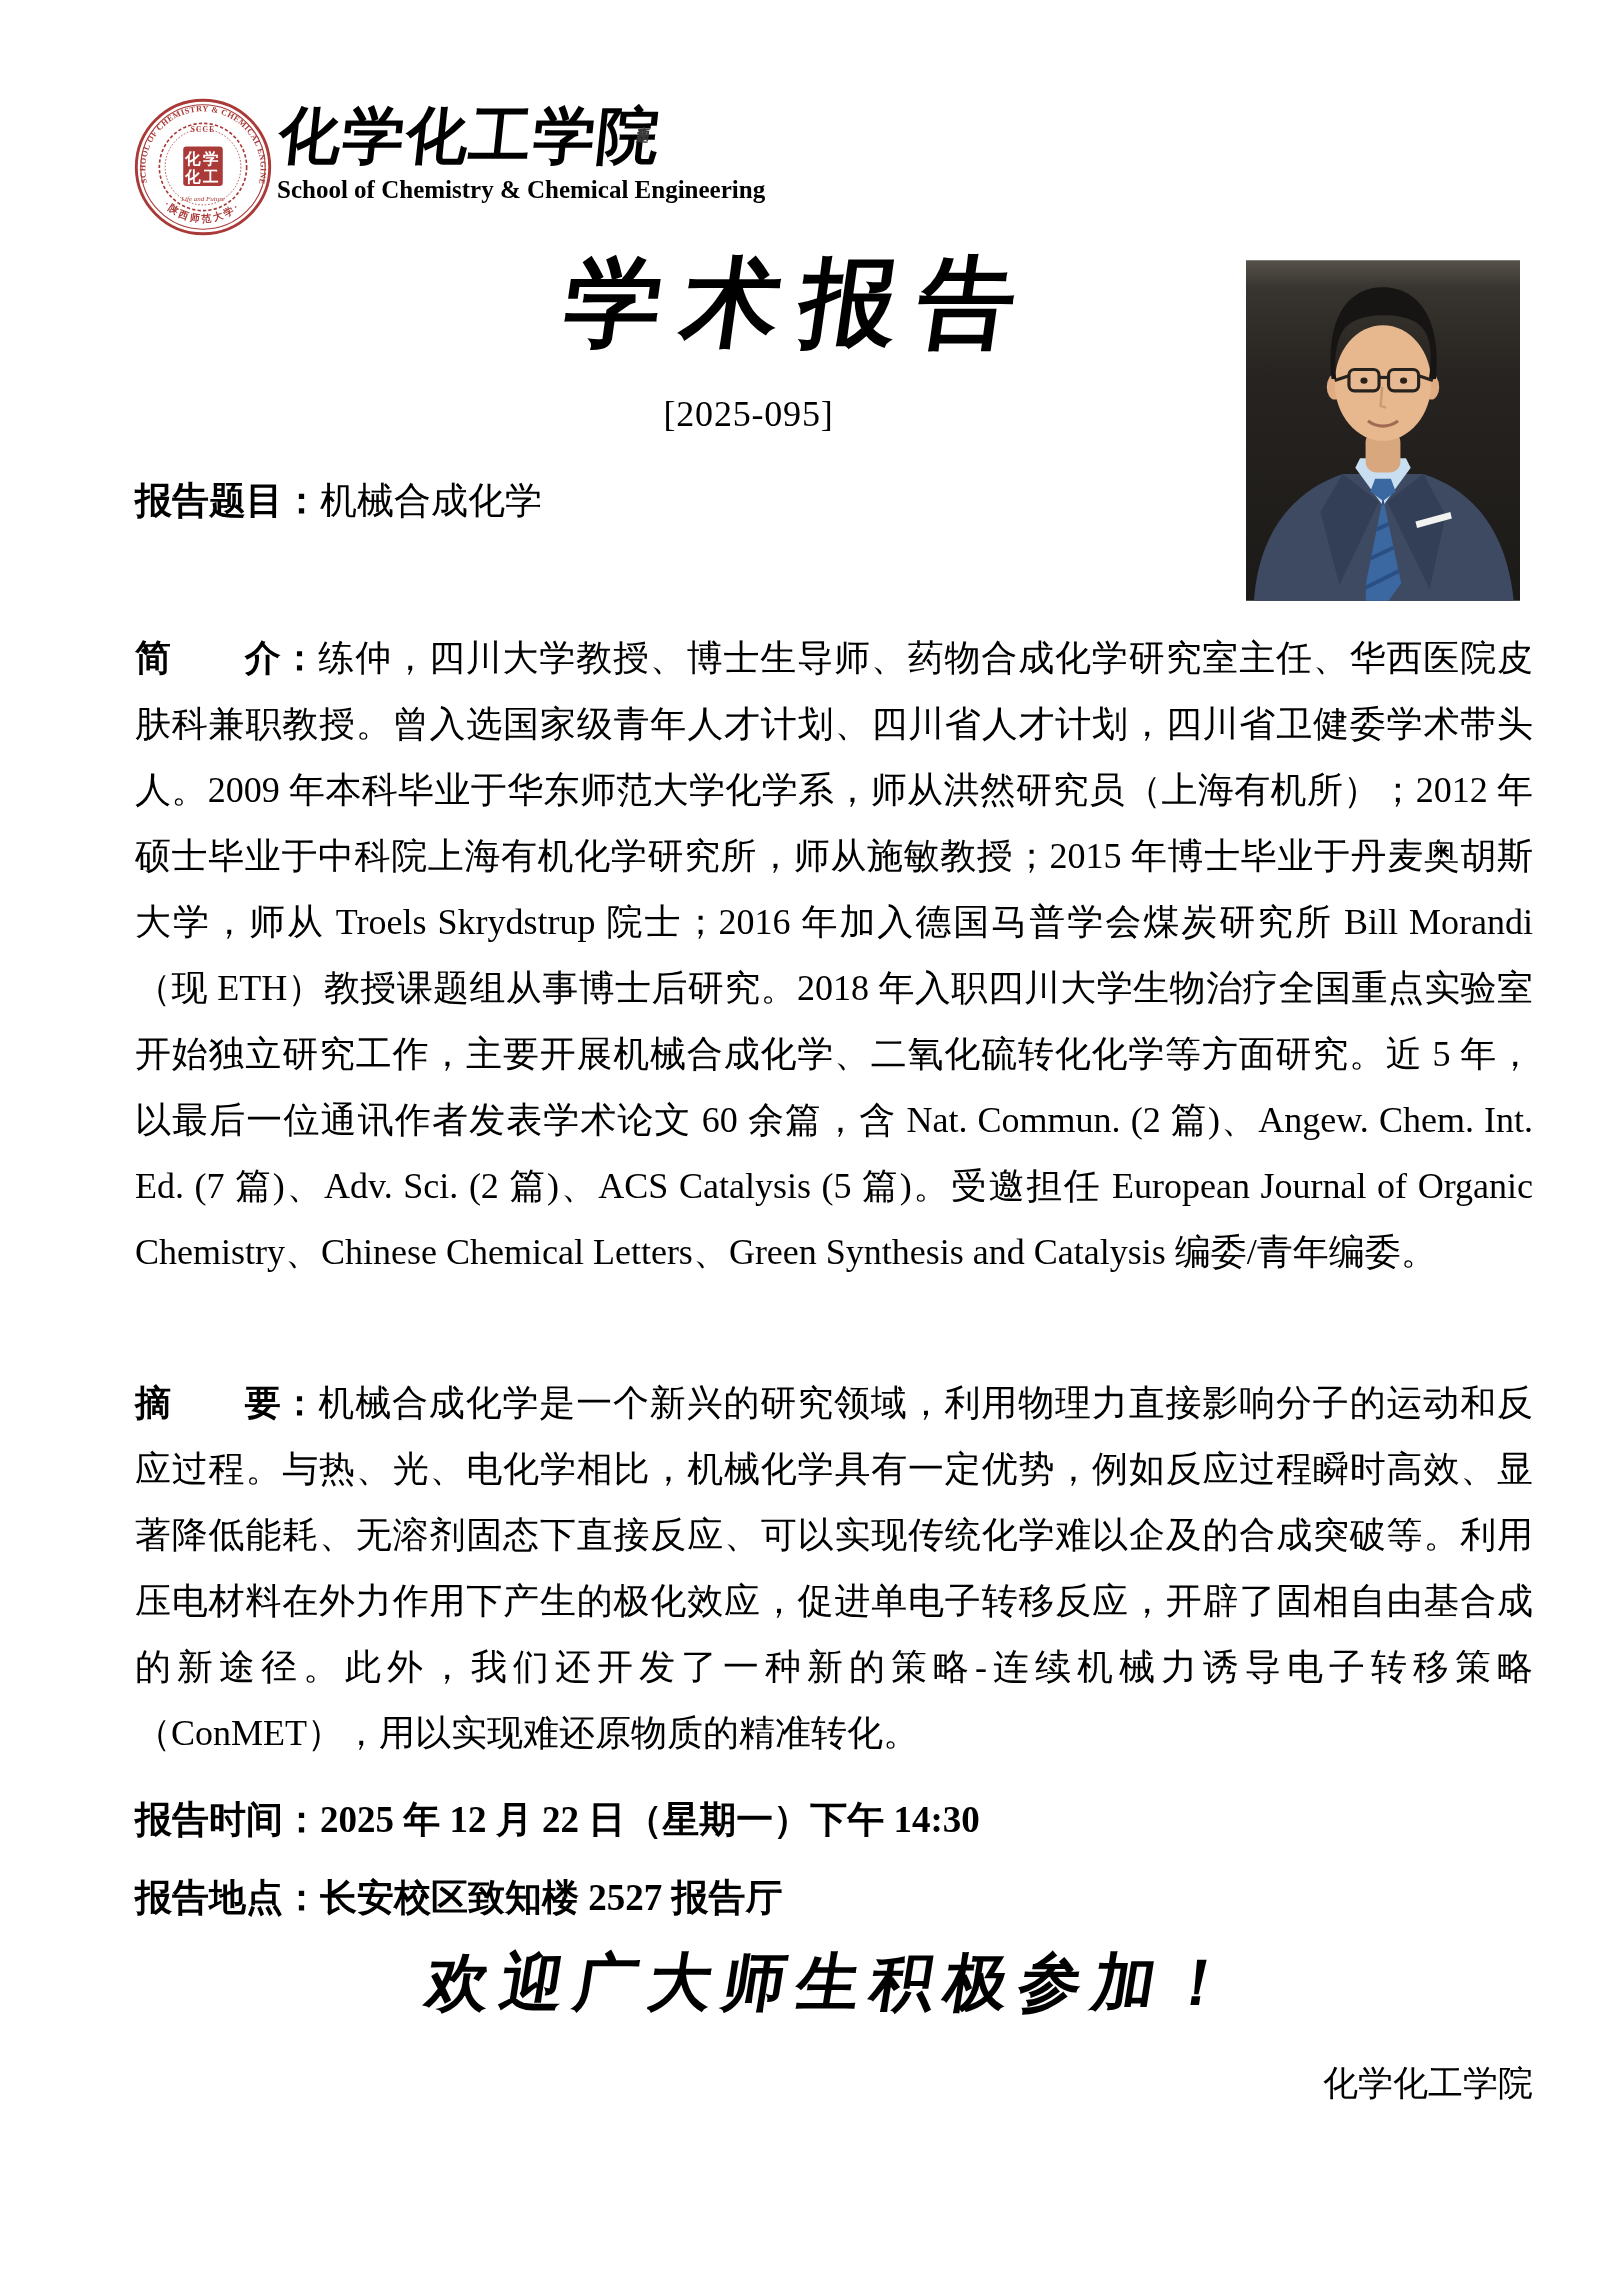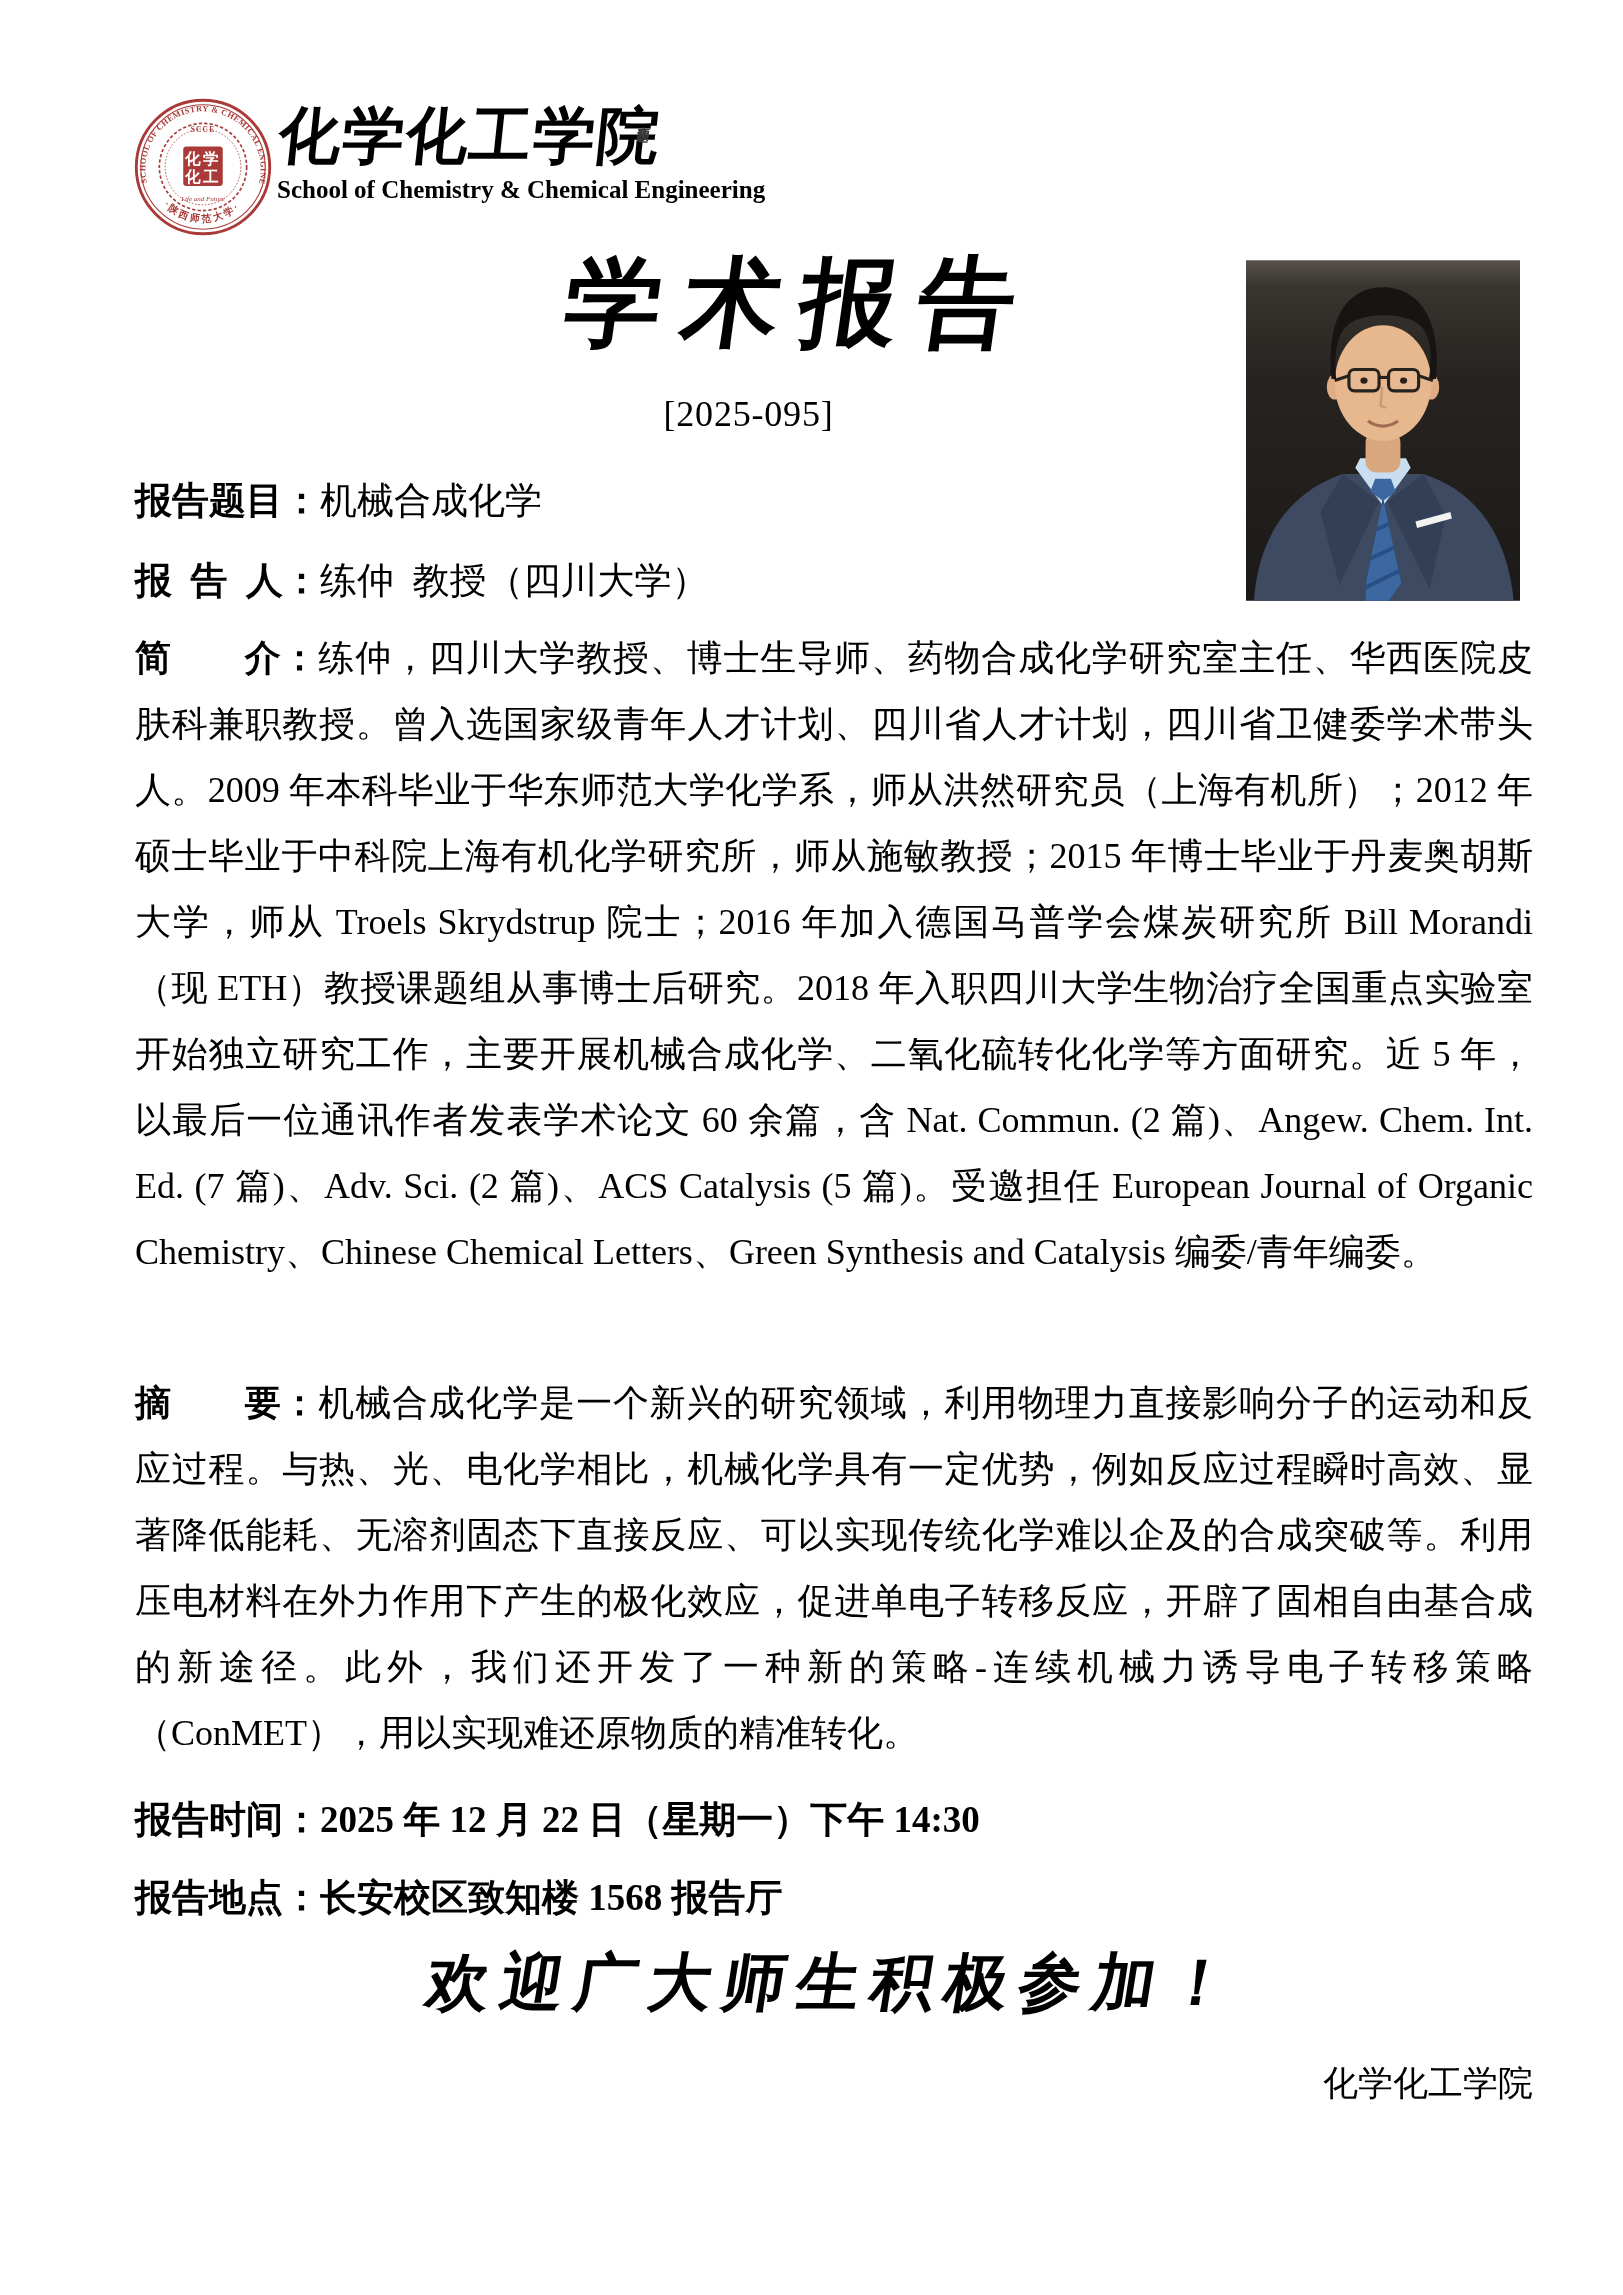--- a/index.html
+++ b/index.html
@@ -145,37 +145,34 @@
       <path d="M 154 203 Q 173 216 192 203" stroke="#a16a52" stroke-width="4" fill="none"></path>
     </svg>
   </div>
 
   <h1 class="title">学术报告</h1>
   <div class="serial">[2025-095]</div>
 
   <div class="field" style="top:477px;">
     <span class="lbl">报告题目：</span><span>机械合成化学</span>
   </div>
-  <div class="field" style="top:557px;">
-    <span class="lbl">报 告 人：</span><span>练仲 教授（四川大学）</span>
-  </div>
 
   <p class="para" style="top:625px;">
     <span class="lbl">简  介：</span><span>练仲，四川大学教授、博士生导师、药物合成化学研究室主任、华西医院皮肤科兼职教授。曾入选国家级青年人才计划、四川省人才计划，四川省卫健委学术带头人。2009 年本科毕业于华东师范大学化学系，师从洪然研究员（上海有机所）；2012 年硕士毕业于中科院上海有机化学研究所，师从施敏教授；2015 年博士毕业于丹麦奥胡斯大学，师从 Troels Skrydstrup 院士；2016 年加入德国马普学会煤炭研究所 Bill Morandi（现 ETH）教授课题组从事博士后研究。2018 年入职四川大学生物治疗全国重点实验室开始独立研究工作，主要开展机械合成化学、二氧化硫转化化学等方面研究。近 5 年，以最后一位通讯作者发表学术论文 60 余篇，含 Nat. Commun. (2 篇)、Angew. Chem. Int. Ed. (7 篇)、Adv. Sci. (2 篇)、ACS Catalysis (5 篇)。受邀担任 European Journal of Organic Chemistry、Chinese Chemical Letters、Green Synthesis and Catalysis 编委/青年编委。</span>
   </p>
 
   <p class="para" style="top:1370px;">
     <span class="lbl">摘  要：</span><span>机械合成化学是一个新兴的研究领域，利用物理力直接影响分子的运动和反应过程。与热、光、电化学相比，机械化学具有一定优势，例如反应过程瞬时高效、显著降低能耗、无溶剂固态下直接反应、可以实现传统化学难以企及的合成突破等。利用压电材料在外力作用下产生的极化效应，促进单电子转移反应，开辟了固相自由基合成的新途径。此外，我们还开发了一种新的策略-连续机械力诱导电子转移策略（ConMET），用以实现难还原物质的精准转化。</span>
   </p>
 
   <div class="field bold-line" style="top:1796px;">
     <span>报告时间：</span><span>2025 年 12 月 22 日（星期一）下午 14:30</span>
   </div>
   <div class="field bold-line" style="top:1874px;">
-    <span>报告地点：</span><span>长安校区致知楼 1568 报告厅</span>
+    <span>报告地点：</span><span>长安校区致知楼 2527 报告厅</span>
   </div>
 
   <div class="welcome">欢迎广大师生积极参加！</div>
 
   <div class="footer">
     <div class="nowrap">化学化工学院</div>
   </div>
 
 </div>
 

